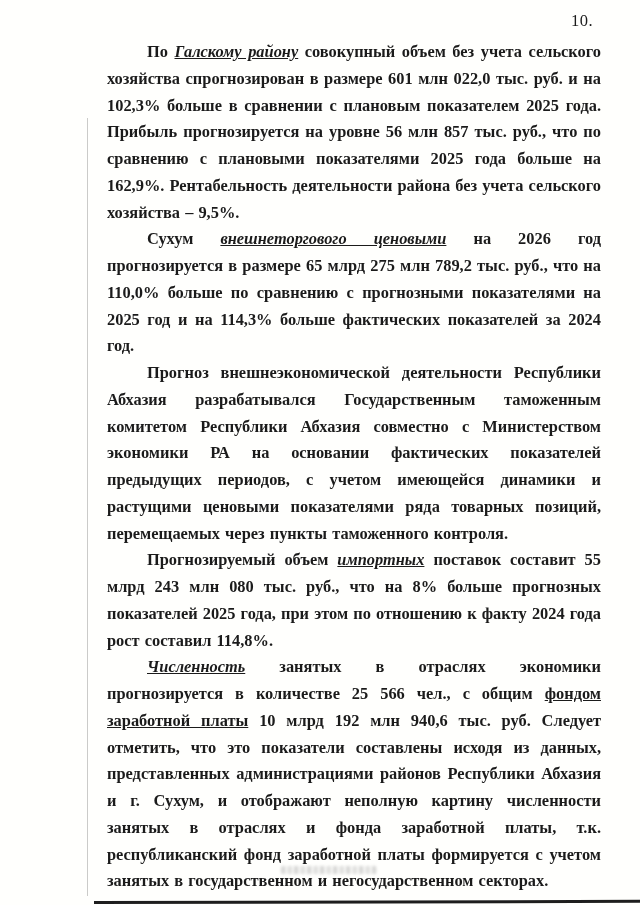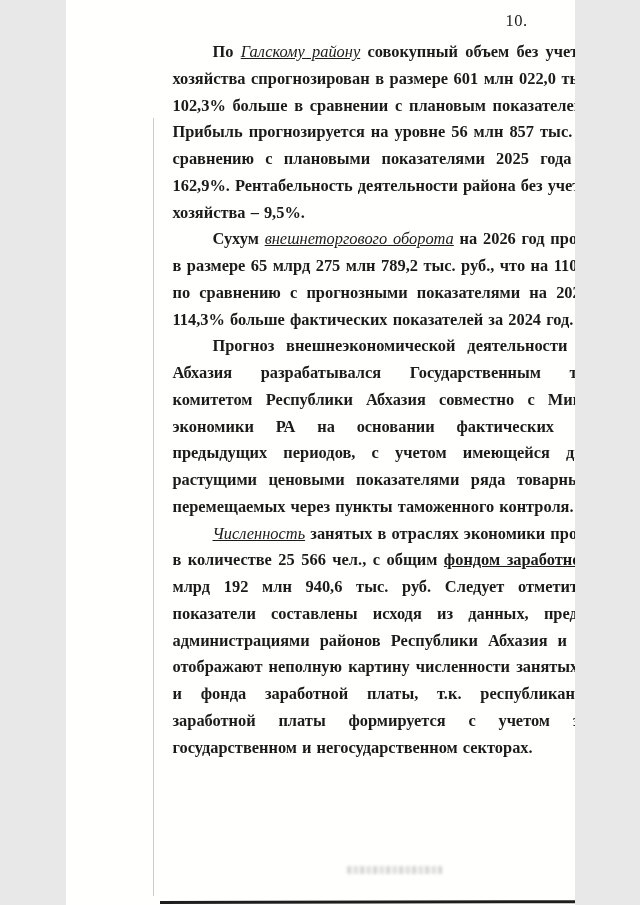--- a/index.html
+++ b/index.html
@@ -1,18 +1,18 @@
 <!DOCTYPE html>
 <html><head>
 <meta charset="utf-8">
 <style>
   html, body { margin: 0; padding: 0; background: #e8e8e8; }
   .page {
     position: relative;
-    width: 509px;
+    width: 640px;
     height: 905px;
     margin: 0 auto;
     background: #fffffd;
     overflow: hidden;
     font-family: "Liberation Serif", serif;
     color: #1b1b1b;
   }
   .page-number {
     position: absolute;
     top: 11px;
@@ -29,21 +29,21 @@
     line-height: 26.75px;
     text-align: justify;
     word-spacing: 1px;
   }
   p.para {
     margin: 0;
     padding: 0;
     text-indent: 40px;
   }
   .run-n { font-weight: bold; font-style: normal; }
-  .run-biu { font-weight: normal; font-style: italic; text-decoration: underline; }
+  .run-biu { font-weight: bold; font-style: italic; text-decoration: underline; }
   .run-bu { font-weight: bold; font-style: normal; text-decoration: underline; }
   
   .left-scan-line {
     position: absolute;
     left: 87px;
     top: 118px;
     width: 1px;
     height: 778px;
     background: rgba(70, 70, 70, 0.28);
   }
@@ -76,21 +76,22 @@
   }
 </style>
 </head>
 <body>
 
 <div class="page">
   <div class="page-number">10.</div>
 
   <div class="doc-body">
       <p class="para"><span class="run-n">По </span><span class="run-biu">Галскому району</span><span class="run-n"> совокупный объем без учета сельского хозяйства спрогнозирован в размере 601 млн 022,0 тыс. руб. и на 102,3% больше в сравнении с плановым показателем 2025 года. Прибыль прогнозируется на уровне 56 млн 857 тыс. руб., что по сравнению с плановыми показателями 2025 года больше на 162,9%. Рентабельность деятельности района без учета сельского хозяйства – 9,5%.</span></p>
-      <p class="para"><span class="run-n">Сухум </span><span class="run-biu">внешнеторгового оборота</span><span class="run-n"> на 2026 год прогнозируется в размере 65 млрд 275 млн 789,2 тыс. руб., что на 110,0% больше по сравнению с прогнозными показателями на 2025 год и на 114,3% больше фактических показателей за 2024 год.</span></p>
+      <p class="para"><span class="run-n">Сухум </span><span class="run-biu">внешнеторгового ценовыми</span><span class="run-n"> на 2026 год прогнозируется в размере 65 млрд 275 млн 789,2 тыс. руб., что на 110,0% больше по сравнению с прогнозными показателями на 2025 год и на 114,3% больше фактических показателей за 2024 год.</span></p>
       <p class="para"><span class="run-n">Прогноз внешнеэкономической деятельности Республики Абхазия разрабатывался Государственным таможенным комитетом Республики Абхазия совместно с Министерством экономики РА на основании фактических показателей предыдущих периодов, с учетом имеющейся динамики и растущими ценовыми показателями ряда товарных позиций, перемещаемых через пункты таможенного контроля.</span></p>
+      <p class="para"><span class="run-n">Прогнозируемый объем </span><span class="run-biu">импортных</span><span class="run-n"> поставок составит 55 млрд 243 млн 080 тыс. руб., что на 8% больше прогнозных показателей 2025 года, при этом по отношению к факту 2024 года рост составил 114,8%.</span></p>
       <p class="para"><span class="run-biu">Численность</span><span class="run-n"> занятых в отраслях экономики прогнозируется в количестве 25 566 чел., с общим </span><span class="run-bu">фондом заработной платы</span><span class="run-n"> 10 млрд 192 млн 940,6 тыс. руб. Следует отметить, что это показатели составлены исходя из данных, представленных администрациями районов Республики Абхазия и г. Сухум, и отображают неполную картину численности занятых в отраслях и фонда заработной платы, т.к. республиканский фонд заработной платы формируется с учетом занятых в государственном и негосударственном секторах.</span></p>
     </div>
 
   <div class="left-scan-line"></div>
   <div class="faint-stamp-artifact"></div>
   <div class="bottom-scan-line"></div>
 </div>
 
 </body></html>

